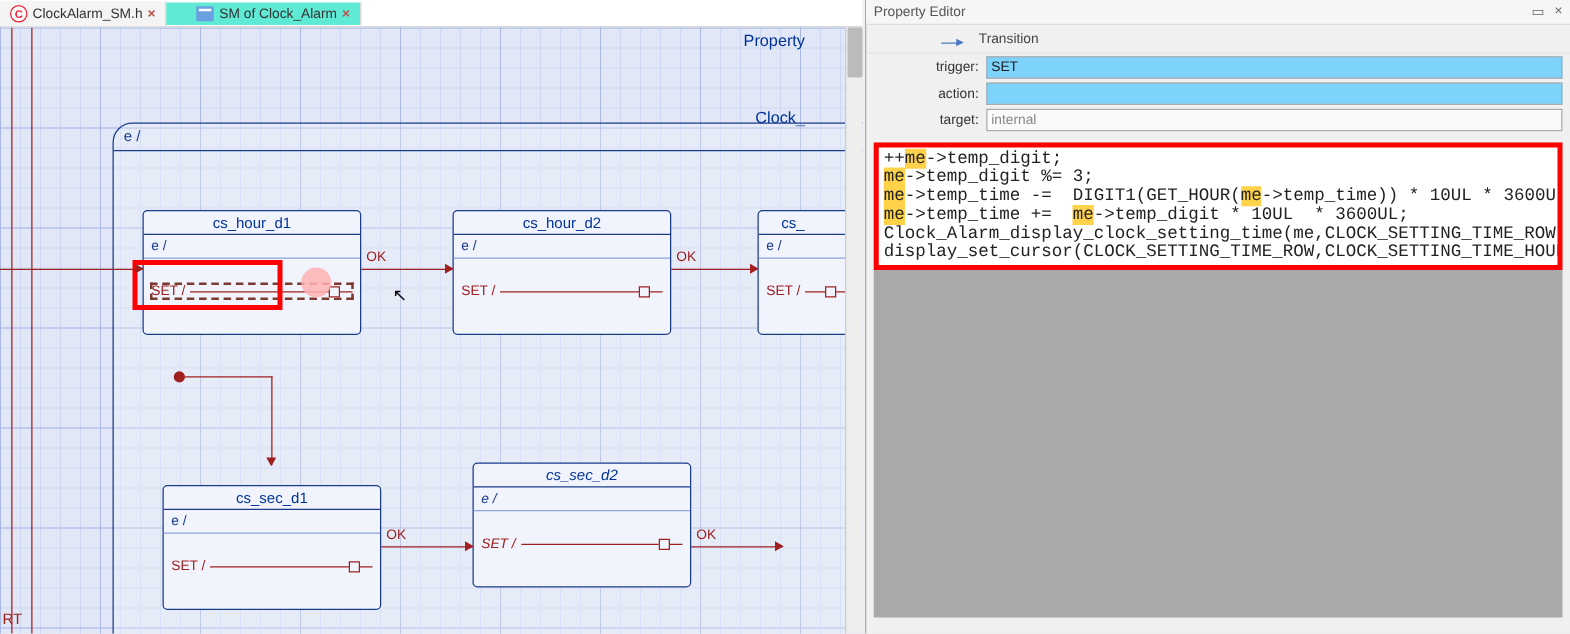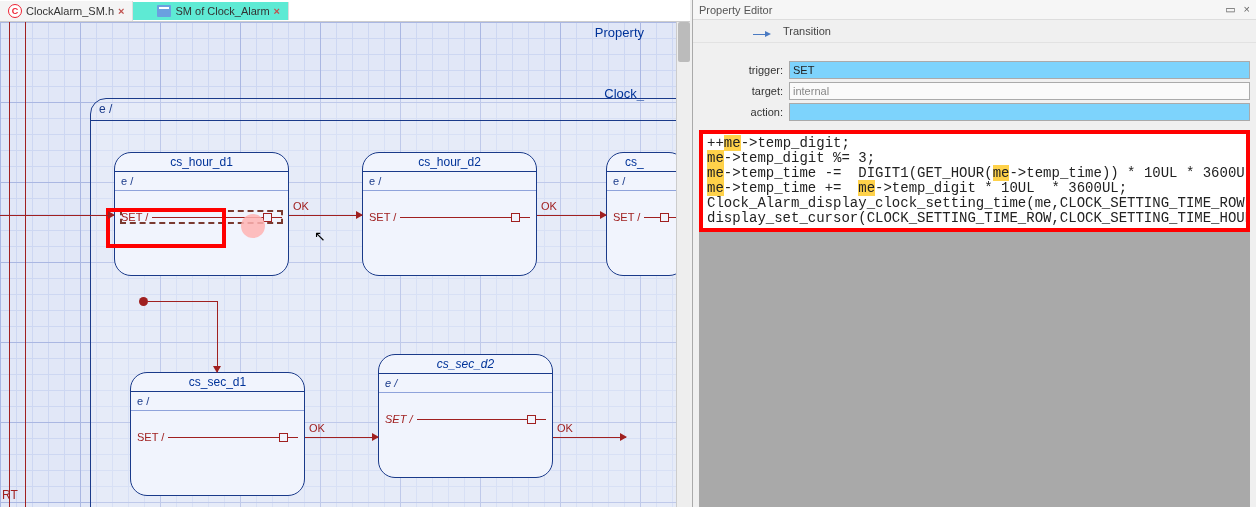--- a/index.html
+++ b/index.html
@@ -89,24 +89,25 @@
     border-bottom: 1px solid #1a3a8a;
     height: 22px;
     padding: 3px 8px;
     color: #1a3a8a;
     font-size: 12px;
   }
 
   .state {
     position: absolute;
     border: 1px solid #1a3a8a;
-    border-radius: 17px;
+    border-radius: 4px;
     background: #f1f4fd;
     width: 175px;
-    height: 124px;
+    height: 100px;
+    margin-top: 16px;
   }
   .state .title {
     text-align: center;
     color: #003399;
     font-size: 12px;
     padding: 2px 0;
     border-bottom: 1px solid #1a3a8a;
   }
   .state .entry {
     color: #1a3a8a;
@@ -169,21 +170,21 @@
     padding: 4px 6px 4px 60px;
     border-bottom: 1px solid #e2e2e2;
     font-size: 11px; color:#444;
   }
   .trans-icon {
     width: 20px; height: 14px; display:inline-block; position:relative;
   }
   .trans-icon::before { content:""; position:absolute; left:0; top:10px; width:14px; height:1px; background:#4a7ac2; }
   .trans-icon::after  { content:""; position:absolute; left:12px; top:7px; width:0;height:0;border-top:3px solid transparent;border-bottom:3px solid transparent;border-left:6px solid #4a7ac2; }
 
-  .pe-form { padding: 2px 6px 6px 6px; margin-top: 16px; }
+  .pe-form { padding: 2px 6px 6px 6px; }
   .pe-row { display:flex; align-items:center; gap:6px; margin-bottom:3px; }
   .pe-row label { width: 84px; text-align:right; color:#333; font-size:11px; }
   .pe-row input {
     flex:1; height:18px; border:1px solid #aaa; font-size:11px; padding:1px 3px;
     background:#7dd3fc; color:#222;
   }
   .pe-row input.readonly { color:#888; background:#fafafa; }
 
   .code-area {
     margin: 0 6px 6px 6px;
@@ -334,26 +335,26 @@
   <div class="pe-sub">
     <span class="trans-icon"></span>
     <span>Transition</span>
   </div>
   <div class="pe-form">
     <div class="pe-row">
       <label>trigger:</label>
       <input type="text" value="SET" style="">
     </div>
     <div class="pe-row">
+      <label>action:</label>
+      <input type="text" value="" style="">
+    </div>
+    <div class="pe-row">
       <label>target:</label>
       <input type="text" class="readonly" value="internal" style="">
-    </div>
-    <div class="pe-row">
-      <label>action:</label>
-      <input type="text" value="" style="">
     </div>
   </div>
   <div class="code-area">
     <div class="code-box" id="codebox">++<span class="hlme">me</span>-&gt;temp_digit;
 <span class="hlme">me</span>-&gt;temp_digit %= 3;
 <span class="hlme">me</span>-&gt;temp_time -=  DIGIT1(GET_HOUR(<span class="hlme">me</span>-&gt;temp_time)) * 10UL * 3600UL;
 <span class="hlme">me</span>-&gt;temp_time +=  <span class="hlme">me</span>-&gt;temp_digit * 10UL  * 3600UL;
 Clock_Alarm_display_clock_setting_time(me,CLOCK_SETTING_TIME_ROW,CLOCK_SETTING_TIME_CO
 display_set_cursor(CLOCK_SETTING_TIME_ROW,CLOCK_SETTING_TIME_HOUR_D1_COL);
 </div>

